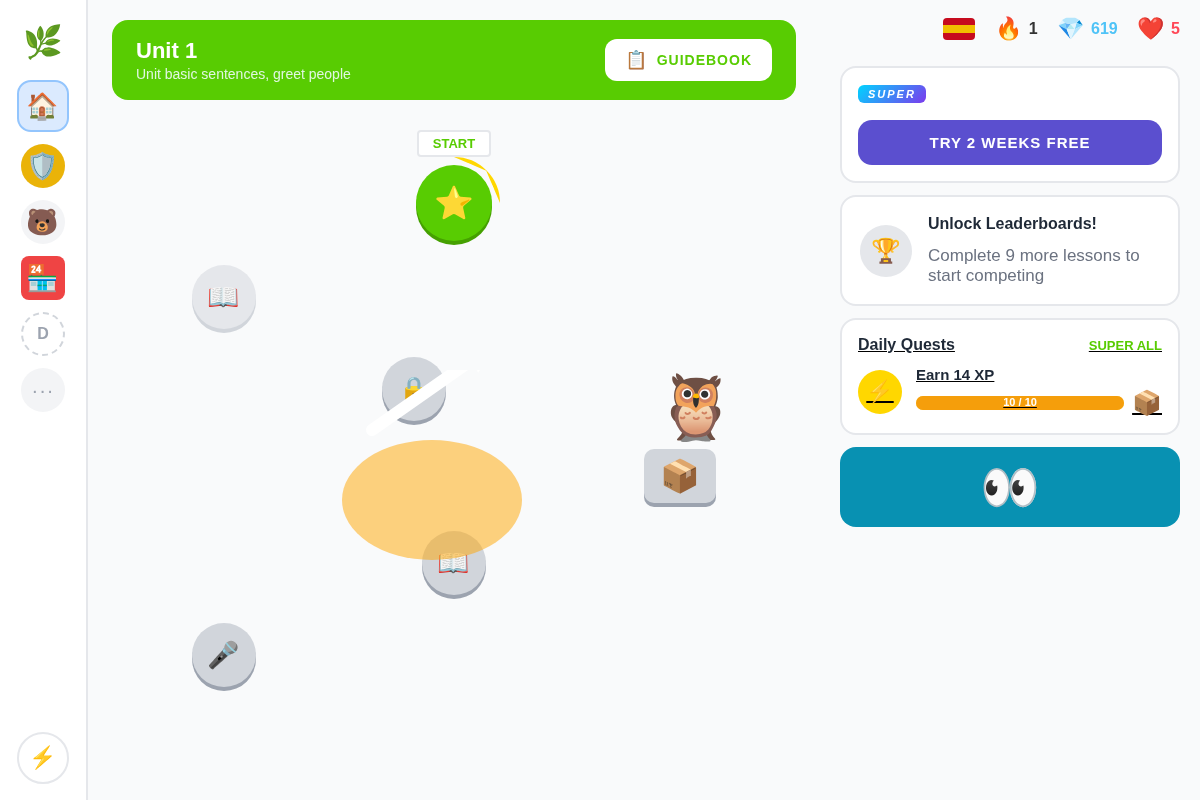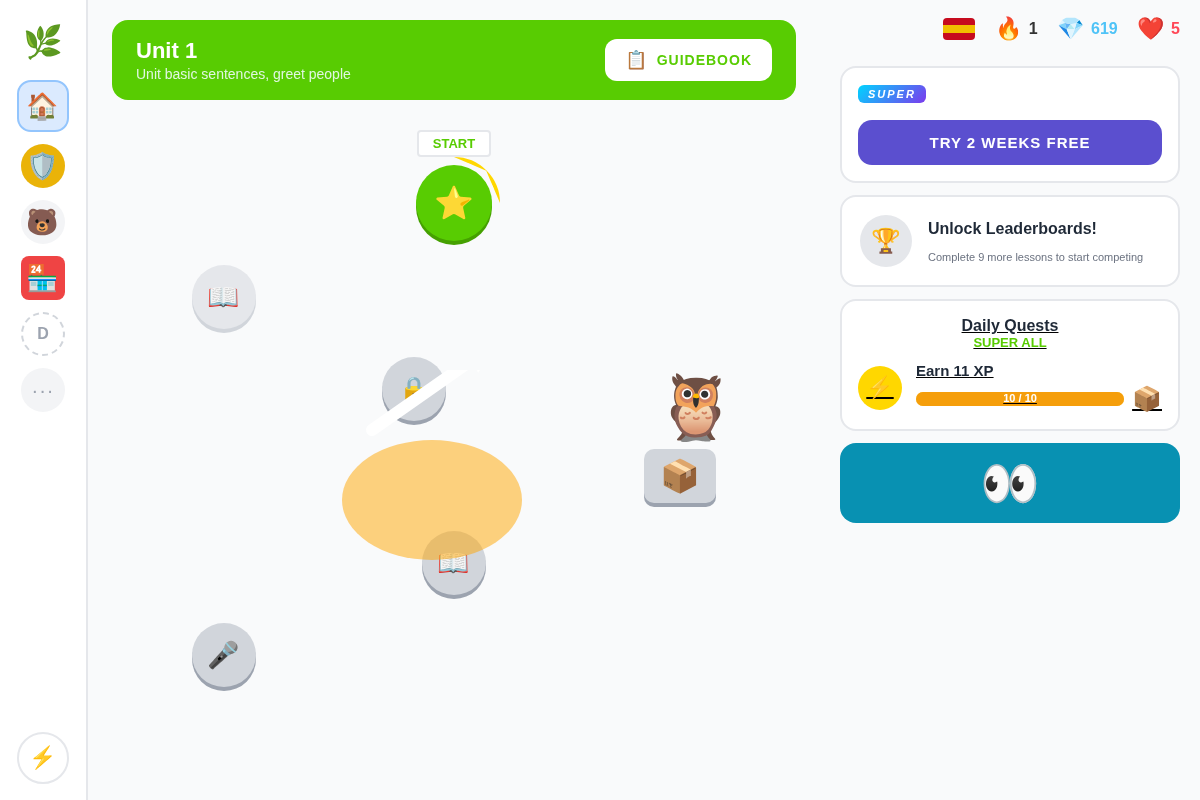--- a/index.html
+++ b/index.html
@@ -311,31 +311,30 @@
       justify-content: center;
       font-size: 24px;
       flex-shrink: 0;
     }
     .leaderboard-text h3 {
       font-size: 16px;
       font-weight: 800;
       color: #1f2937;
     }
     .leaderboard-text p {
-      font-size: 11px;
+      font-size: 17px;
       color: #6b7280;
       margin-top: 13px;
     }
 
     .daily-quests-header {
       display: flex;
       justify-content: space-between;
       align-items: center;
       margin-bottom: 12px;
-      flex-direction: column;
     }
     .daily-quests-header h3 {
       font-size: 16px;
       font-weight: 800;
       color: #1f2937;
     }
     .view-all {
       font-size: 13px;
       font-weight: 700;
       color: #58cc02;
@@ -569,21 +568,21 @@
   <div class="card">
     <div class="daily-quests-header">
       <h3>Daily Quests</h3>
       <span class="view-all">SUPER ALL</span>
     </div>
     <div class="quest-item">
       <div class="quest-icon">
         <span>⚡</span>
       </div>
       <div class="quest-info">
-        <div class="quest-name">Earn 11 XP</div>
+        <div class="quest-name">Earn 14 XP</div>
         <div style="display:flex; align-items:center; gap:8px;">
           <div class="quest-progress-bar">
             <div class="quest-progress-fill" style="width: 100%;"></div>
             <span class="quest-progress-text">10 / 10</span>
           </div>
           <span class="quest-chest">📦</span>
         </div>
       </div>
     </div>
   </div>

